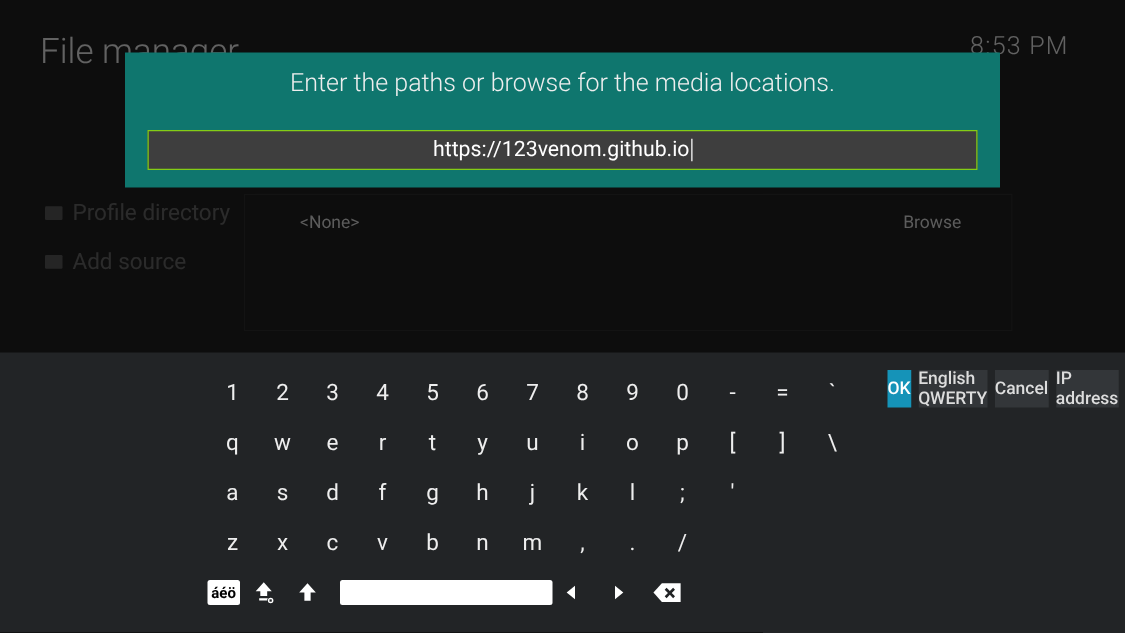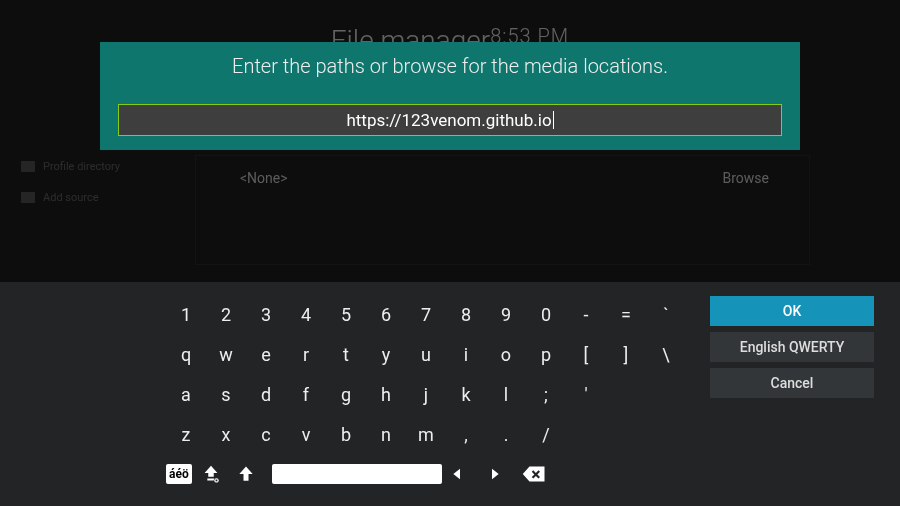--- a/index.html
+++ b/index.html
@@ -5,31 +5,31 @@
     * { box-sizing: border-box; margin: 0; padding: 0; }
     body {
       width: 900px; height: 506px;
       background: #0d0d0d;
       font-family: -apple-system, "Segoe UI", Roboto, Arial, sans-serif;
       color: #fff;
       position: relative;
       overflow: hidden;
     }
     .bg-header {
-      position: absolute; top: 0; left: 0; right: 0;
+      position: absolute; top: 0; left: 0; right: 13px;
       padding: 24px 32px;
-      display: flex; justify-content: center;
+      display: flex; justify-content: space-between;
       opacity: 0.35;
       font-weight: 300;
     }
     .bg-header .title { font-size: 28px; }
     .bg-header .clock { font-size: 20px; letter-spacing: 1px; }
     .bg-sidebar {
-      position: absolute; left: 21px; top: 160px;
-      opacity: 0.12; font-size: 11px;
+      position: absolute; left: 36px; top: 160px;
+      opacity: 0.12; font-size: 18px;
     }
     .bg-sidebar .item { margin-bottom: 18px; display: flex; align-items: center; gap: 8px; }
     .bg-sidebar .folder { width: 14px; height: 11px; background: #fff; opacity: 0.8; border-radius: 1px; }
     .bg-panel {
       position: absolute; left: 195px; top: 155px; right: 90px; height: 110px;
       border: 1px solid rgba(255,255,255,0.05);
       opacity: 0.5;
     }
     .bg-panel .none { position: absolute; left: 44px; top: 14px; font-size: 14px; color: #aaa; }
     .bg-panel .browse { position: absolute; right: 40px; top: 14px; font-size: 14px; color: #aaa; }
@@ -75,21 +75,21 @@
       width: 28px; height: 24px;
       display: flex; align-items: center; 
       cursor: pointer;
     }
     .modkey.box { background: #fff; color: #000; font-size: 12px; font-weight: bold; border-radius: 2px; padding: 0 3px; width: auto; height: 20px;}
     .spacebar {
       width: 170px; height: 20px; background: #fff; border-radius: 2px;
       cursor: pointer;
     }
     .side-buttons {
-      width: 164px; display: flex; flex-direction: column; gap: 6px; padding-top: 0;
+      width: 164px; display: flex; flex-direction: row; gap: 6px; padding-top: 0;
     }
     .sbtn {
       height: 30px; background: #333639;
       display: flex; align-items: center; justify-content: center;
       font-size: 14px; color: #ddd; font-weight: 500;
       cursor: pointer;
     }
     .sbtn.primary { background: #1593b8; color: #fff; }
     svg { display: block; }
   </style>
@@ -215,14 +215,15 @@
             <path d="M10 2h20v20H10L1 12 10 2z"></path>
             <path d="M15 7l3.5 3.5L22 7l2 2-3.5 3.5L24 16l-2 2-3.5-3.5L15 18l-2-2 3.5-3.5L13 9l2-2z" fill="#222426"></path>
           </svg>
       </div>
     </div>
   </div>
   <div class="side-buttons">
     <div class="sbtn primary">OK</div>
     <div class="sbtn">English QWERTY</div>
     <div class="sbtn">Cancel</div>
+    <div class="sbtn">IP address</div>
   </div>
 </div>
 
 </body></html>

